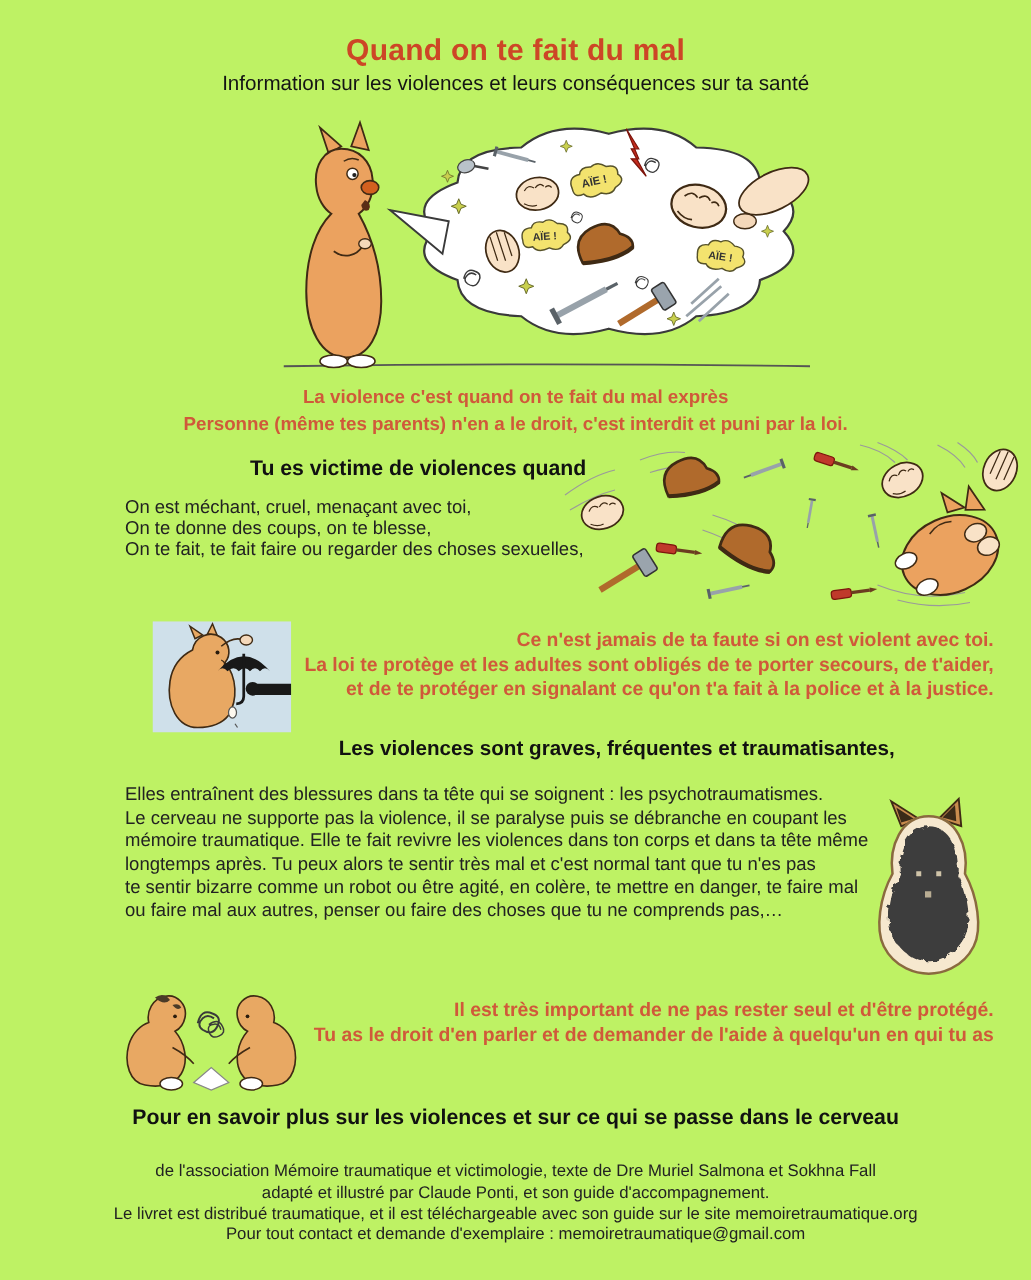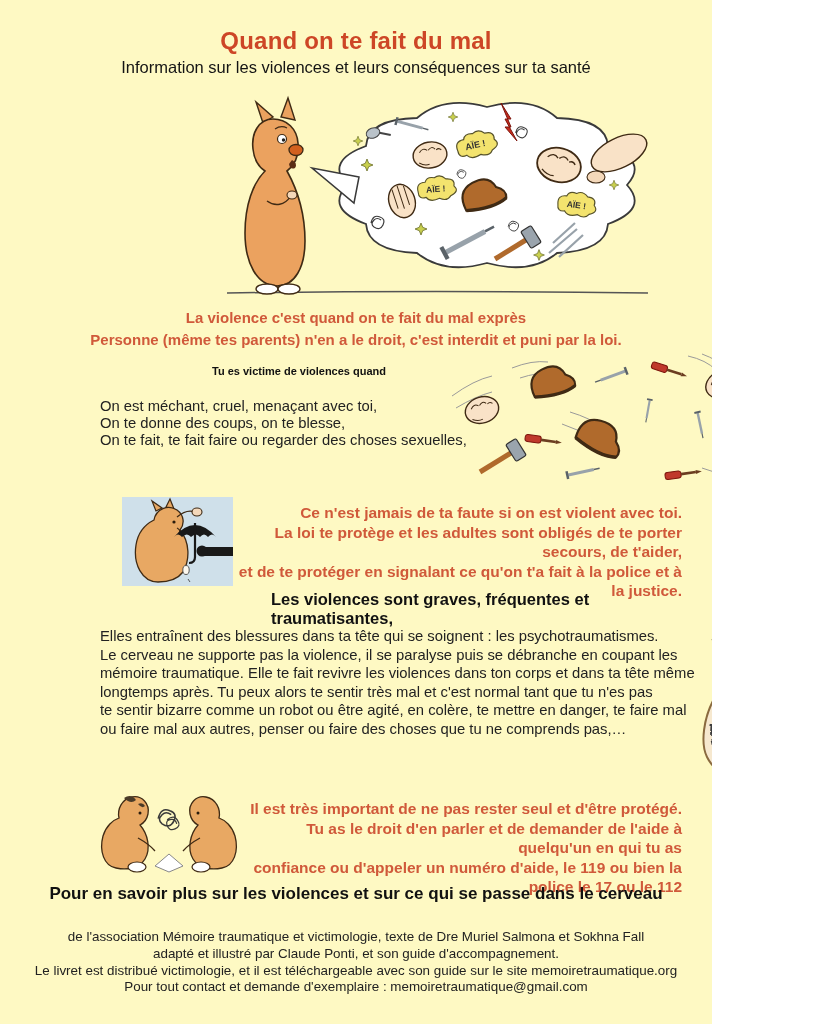--- a/index.html
+++ b/index.html
@@ -1,26 +1,26 @@
 <!DOCTYPE html>
 <html lang="fr"><head>
 <meta charset="utf-8">
 <style>
   html,body{margin:0;padding:0;background:#ffffff;}
   .page{
-    position:relative;width:712px;height:1024px;background:#fef9c3;
+    position:relative;width:825px;height:1024px;background:#bef264;
     font-family:"Liberation Sans", sans-serif;color:#1c1c1c;overflow:hidden;
   }
   .abs{position:absolute;}
   .center{left:0;right:0;text-align:center;}
   .title{top:27px;font-size:24px;font-weight:bold;color:#cd4626;letter-spacing:.2px;}
   .subtitle{top:58px;font-size:16.5px;color:#141414;}
   .hero{left:215px;top:93px;width:445px;height:207px;}
   .intro{top:307px;font-size:15px;font-weight:bold;color:#d0593a;line-height:21.5px;}
-  .heading1{left:212px;top:365px;font-size:11px;font-weight:bold;color:#111;}
+  .heading1{left:200px;top:365px;font-size:17px;font-weight:bold;color:#111;}
   .victim-list{left:100px;top:398px;font-size:14.8px;line-height:16.9px;color:#222;}
   .flying{left:450px;top:352px;width:375px;height:140px;}
   .umbrella-box{left:122px;top:497px;width:111px;height:89px;}
   .fault-text{left:235px;right:30px;top:503px;text-align:right;font-size:15.5px;
     font-weight:bold;color:#d0593a;line-height:19.5px;}
   .heading2{left:271px;top:590px;font-size:16.5px;font-weight:bold;color:#111;}
   .paragraph{left:100px;top:627px;width:600px;font-size:14.8px;line-height:18.6px;color:#222;}
   .dark-figure{left:691px;top:635px;width:106px;height:146px;}
   .pair{left:94px;top:786px;width:150px;height:90px;}
   .help-text{left:235px;right:30px;top:799px;text-align:right;font-size:15.5px;
@@ -266,29 +266,28 @@
         <use href="#scrib" transform="translate(72,30) scale(1.3)"></use>
         <use href="#scrib" transform="translate(79,36) scale(1.0) rotate(40)"></use>
       </g>
       <path d="M61,80 L75,68 L89,80 L75,86 Z" fill="#fff" stroke="#888" stroke-width="1"></path>
     </svg>
   </div>
 
   <div class="abs help-text">
     <div>Il est très important de ne pas rester seul et d'être protégé.</div>
     <div>Tu as le droit d'en parler et de demander de l'aide à quelqu'un en qui tu as</div>
-    <div>confiance ou d'appeler un numéro d'aide, le 119 ou bien la police le 17 ou le 112</div>
   </div>
 
   <div class="abs center footer-bold">
     <div>Pour en savoir plus sur les violences et sur ce qui se passe dans le cerveau</div>
   </div>
 
   <div class="abs center footer-credits">
     <div>de l'association Mémoire traumatique et victimologie, texte de Dre Muriel Salmona et Sokhna Fall</div>
     <div>adapté et illustré par Claude Ponti, et son guide d'accompagnement.</div>
     <div>
-      <span>Le livret est distribué victimologie, et il est téléchargeable avec son guide sur le site </span><span class="site-link">memoiretraumatique.org</span>
+      <span>Le livret est distribué traumatique, et il est téléchargeable avec son guide sur le site </span><span class="site-link">memoiretraumatique.org</span>
     </div>
     <div>Pour tout contact et demande d'exemplaire : memoiretraumatique@gmail.com</div>
   </div>
 
 </div>
 
 </body></html>

